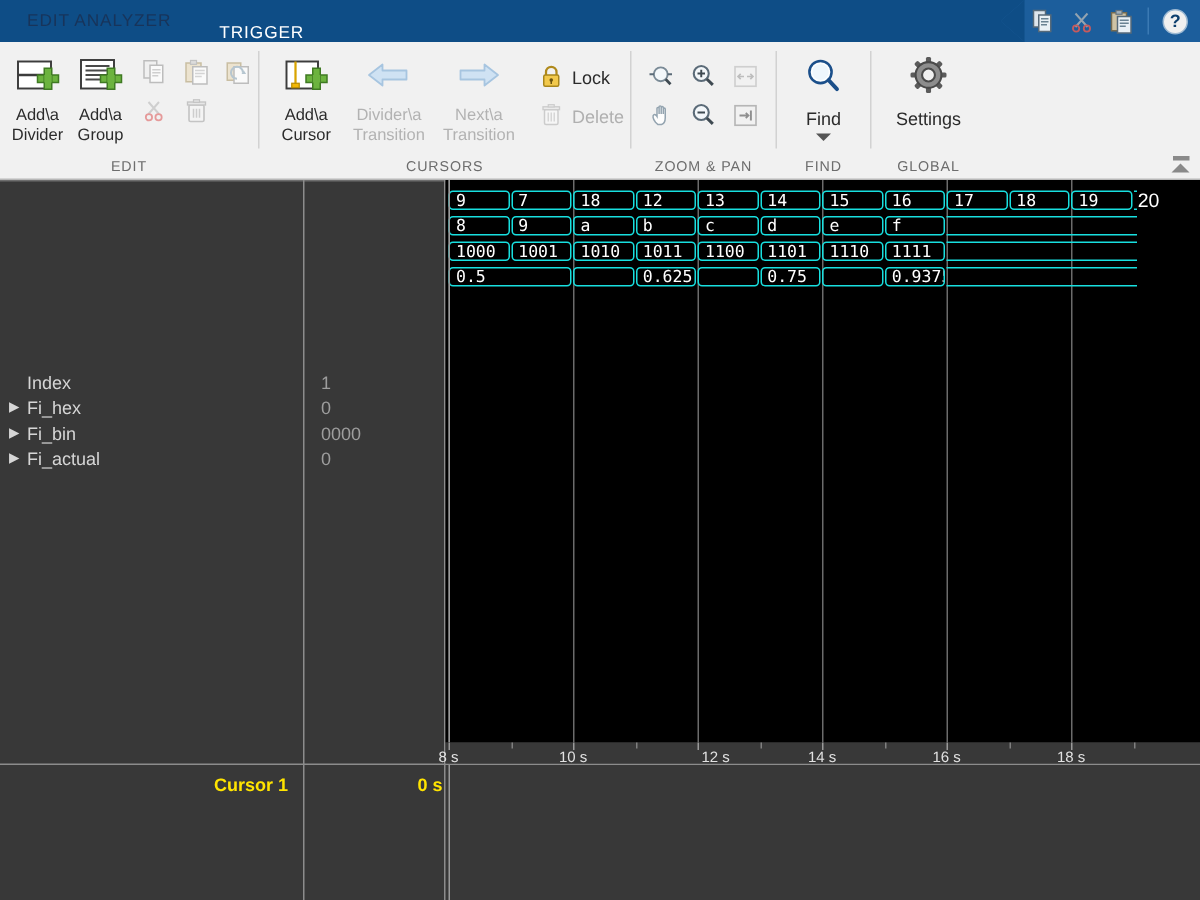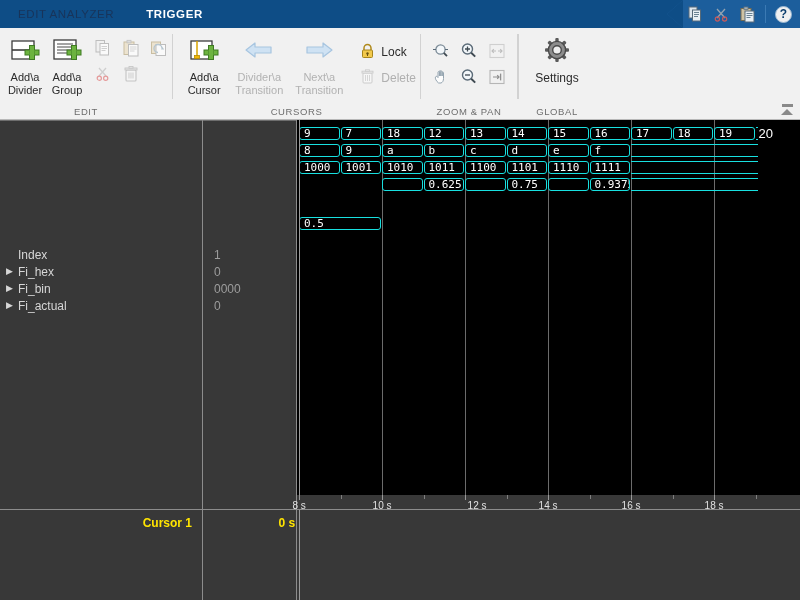--- a/index.html
+++ b/index.html
@@ -14,22 +14,22 @@
   
   .titlebar {
     position: absolute; left: 0; top: 0; width: 800px; height: 28px;
     background: #0e4d86; display: flex; align-items: stretch;
   }
   .tab-la {
     display: flex; align-items: center; padding: 0 14px 0 18px;
     font-size: 11.5px; letter-spacing: .6px; color: #18345a;
   }
   .tab-trigger {
-    display: flex; align-items: center; padding: 0 18px;
-    font-size: 11.5px; letter-spacing: .6px; color: #ffffff; font-weight: bold;
+    display: flex; align-items: flex-end; padding: 0 18px;
+    font-size: 11.5px; letter-spacing: .6px; color: #ffffff;
   }
   .title-right {
     position: absolute; right: 0; top: 0; height: 28px;
     display: flex; align-items: center;
   }
   .tr-notch {
     width: 16px; height: 28px;
     background: linear-gradient(to right,#0e4d86 0%,#0e4d86 100%);
     clip-path: polygon(100% 0, 100% 100%, 0 50%);
     background-color: #1c5e9c;
@@ -452,20 +452,36 @@
                 </span>
               </div>
             </div>
           </div>
         </div>
         <div class="rgroup-title">ZOOM &amp; PAN</div>
       </div>
 
       <div class="rsep"></div>
 
+      <div class="rgroup" style="width:62px">
+        <div class="rgroup-body" style="justify-content:center">
+          <div class="findbtn">
+            <span>
+              <svg width="30" height="28" viewBox="0 0 30 28">
+                <circle cx="13" cy="11" r="7.4" fill="#fbfdfe" stroke="#1b4f8a" stroke-width="1.7"></circle>
+                <circle cx="13" cy="11" r="5.4" fill="#eef6fc"></circle>
+                <line x1="18.4" y1="16.4" x2="24" y2="22.4" stroke="#1b4f8a" stroke-width="2.6" stroke-linecap="round"></line>
+              </svg>
+            </span>
+            <div class="lbl">Find</div>
+            <div class="caret-dn"></div>
+          </div>
+        </div>
+        <div class="rgroup-title">FIND</div>
+      </div>
 
       <div class="rsep"></div>
 
       <div class="rgroup" style="width:76px">
         <div class="rgroup-body" style="justify-content:center">
           <div class="findbtn" style="width:66px">
             <span>
               <svg width="30" height="28" viewBox="0 0 30 28">
                 <g transform="translate(15,13)">
                   <g fill="#5b5b5b">
@@ -574,21 +590,21 @@
             <div class="seg" style="left: 43.5px; width: 40.5px;">1001</div>
             <div class="seg" style="left: 85px; width: 40.5px;">1010</div>
             <div class="seg" style="left: 126.5px; width: 40.5px;">1011</div>
             <div class="seg" style="left: 168px; width: 40.5px;">1100</div>
             <div class="seg" style="left: 209.5px; width: 40.5px;">1101</div>
             <div class="seg" style="left: 251px; width: 40.5px;">1110</div>
             <div class="seg" style="left: 292.5px; width: 40.5px;">1111</div>
             <div class="tail" style="left: 334px; width: 127px;"></div>
           </div>
           <div class="wrow" style="top: 56px;">
-            <div class="seg" style="left: 2px; width: 82px; margin-top: 39px;">0.5</div>
+            <div class="seg" style="left: 2px; width: 82px;">0.5</div>
             <div class="seg nolabel" style="left: 85px; width: 40.5px;"></div>
             <div class="seg" style="left: 126.5px; width: 40.5px;">0.625</div>
             <div class="seg nolabel" style="left: 168px; width: 40.5px;"></div>
             <div class="seg" style="left: 209.5px; width: 40.5px;">0.75</div>
             <div class="seg nolabel" style="left: 251px; width: 40.5px;"></div>
             <div class="seg" style="left: 292.5px; width: 40.5px;">0.9375</div>
             <div class="tail" style="left: 334px; width: 127px;"></div>
           </div>
         </div>
       <div class="cursor-line-wave" id="cursor-line-wave" style="left: 2.075px;"></div>

